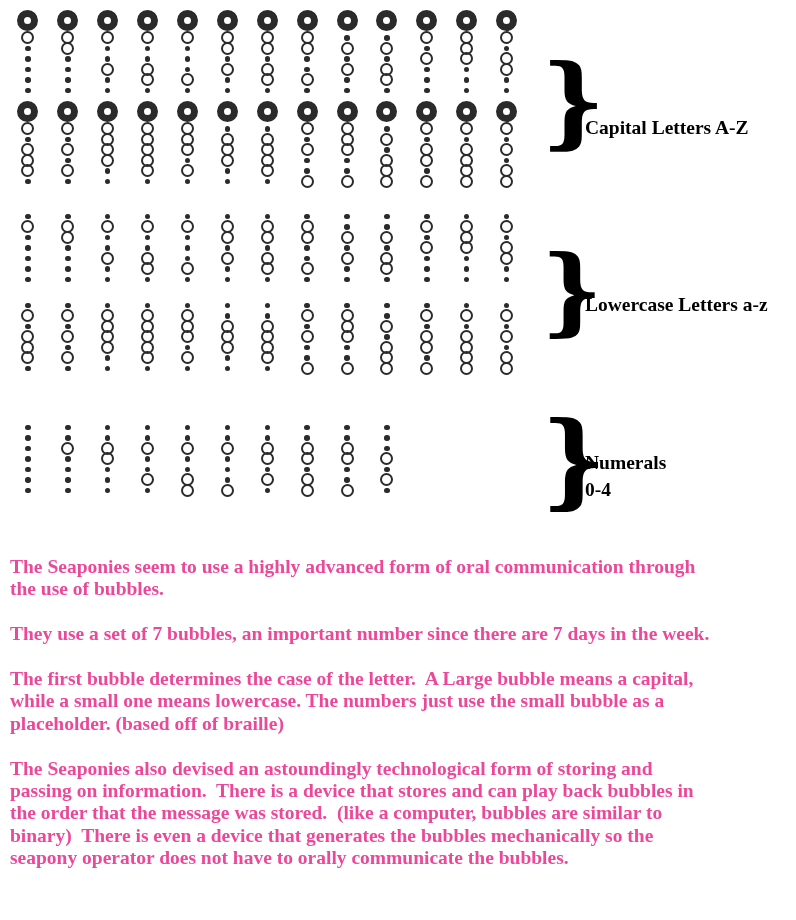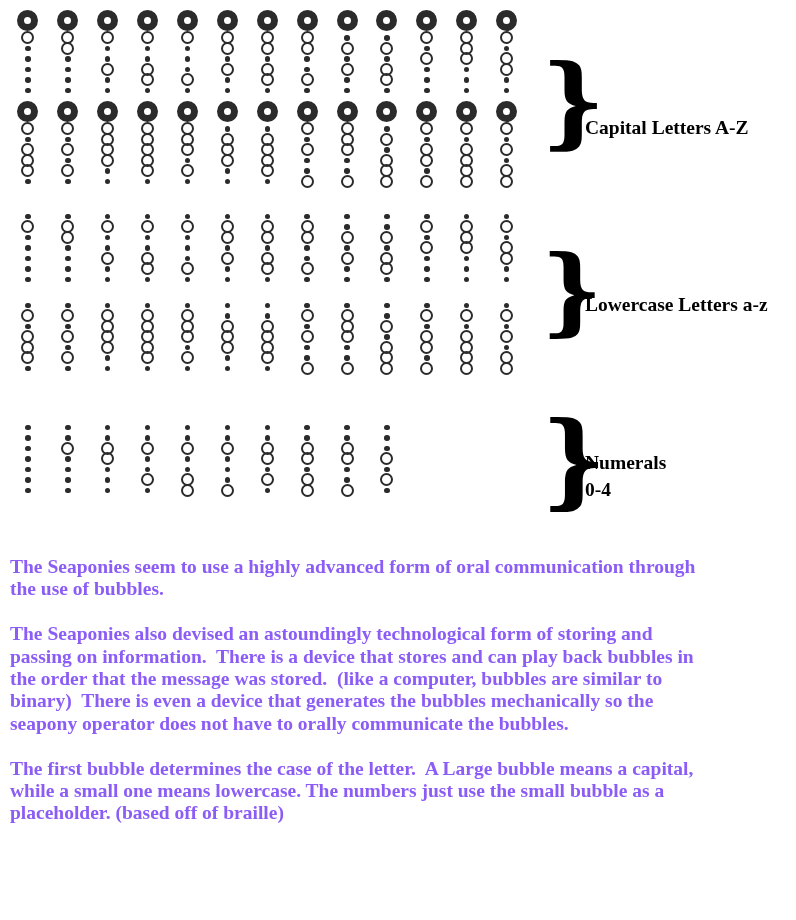--- a/index.html
+++ b/index.html
@@ -16,21 +16,21 @@
   .b-open{width:13px;height:13px;border-radius:50%;border:2.8px solid var(--ink);
           box-sizing:border-box;background:transparent;flex:none;}
   .b-dot{width:5.5px;height:5.5px;border-radius:50%;background:var(--ink);flex:none;}
   
   .brace{position:absolute;left:541px;display:flex;align-items:center;justify-content:flex-start;
          font-family:"DejaVu Serif",serif;font-weight:bold;color:#000;}
   .section-label{position:absolute;left:585px;font-weight:bold;font-size:19.5px;color:#000;
                  white-space:nowrap;margin-top:25px;}
   .section-label div{line-height:inherit;}
   
-  .text-block{position:absolute;left:10px;top:556px;width:778px;color:#8b5cf6;}
+  .text-block{position:absolute;left:10px;top:556px;width:778px;color:#ec4899;}
   .text-block p{margin:0 0 22.4px 0;font-size:19.5px;line-height:22.4px;font-weight:bold;
                 white-space:pre-wrap;}
 </style>
 </head>
 <body>
 
 <div class="canvas">
   <section>
     <div id="bubble-rows">
         <div class="bubble-row" style="top: 10px;">
@@ -1430,22 +1430,23 @@
         <div class="brace" style="top: 410px; height: 98px; font-size: 102px; line-height: 98px;">}</div>
         <div class="section-label" style="top: 424px; line-height: 27px;">
           <div>Numerals</div>
           <div>0-4</div>
         </div>
       </div>
   </section>
   <section class="text-block" id="paragraphs">
       <p>The Seaponies seem to use a highly advanced form of oral communication through
 the use of bubbles.</p>
+      <p>They use a set of 7 bubbles, an important number since there are 7 days in the week.</p>
+      <p>The first bubble determines the case of the letter.  A Large bubble means a capital,
+while a small one means lowercase. The numbers just use the small bubble as a
+placeholder. (based off of braille)</p>
       <p>The Seaponies also devised an astoundingly technological form of storing and
 passing on information.  There is a device that stores and can play back bubbles in
 the order that the message was stored.  (like a computer, bubbles are similar to
 binary)  There is even a device that generates the bubbles mechanically so the
 seapony operator does not have to orally communicate the bubbles.</p>
-      <p>The first bubble determines the case of the letter.  A Large bubble means a capital,
-while a small one means lowercase. The numbers just use the small bubble as a
-placeholder. (based off of braille)</p>
     </section>
 </div>
 
 </body></html>

